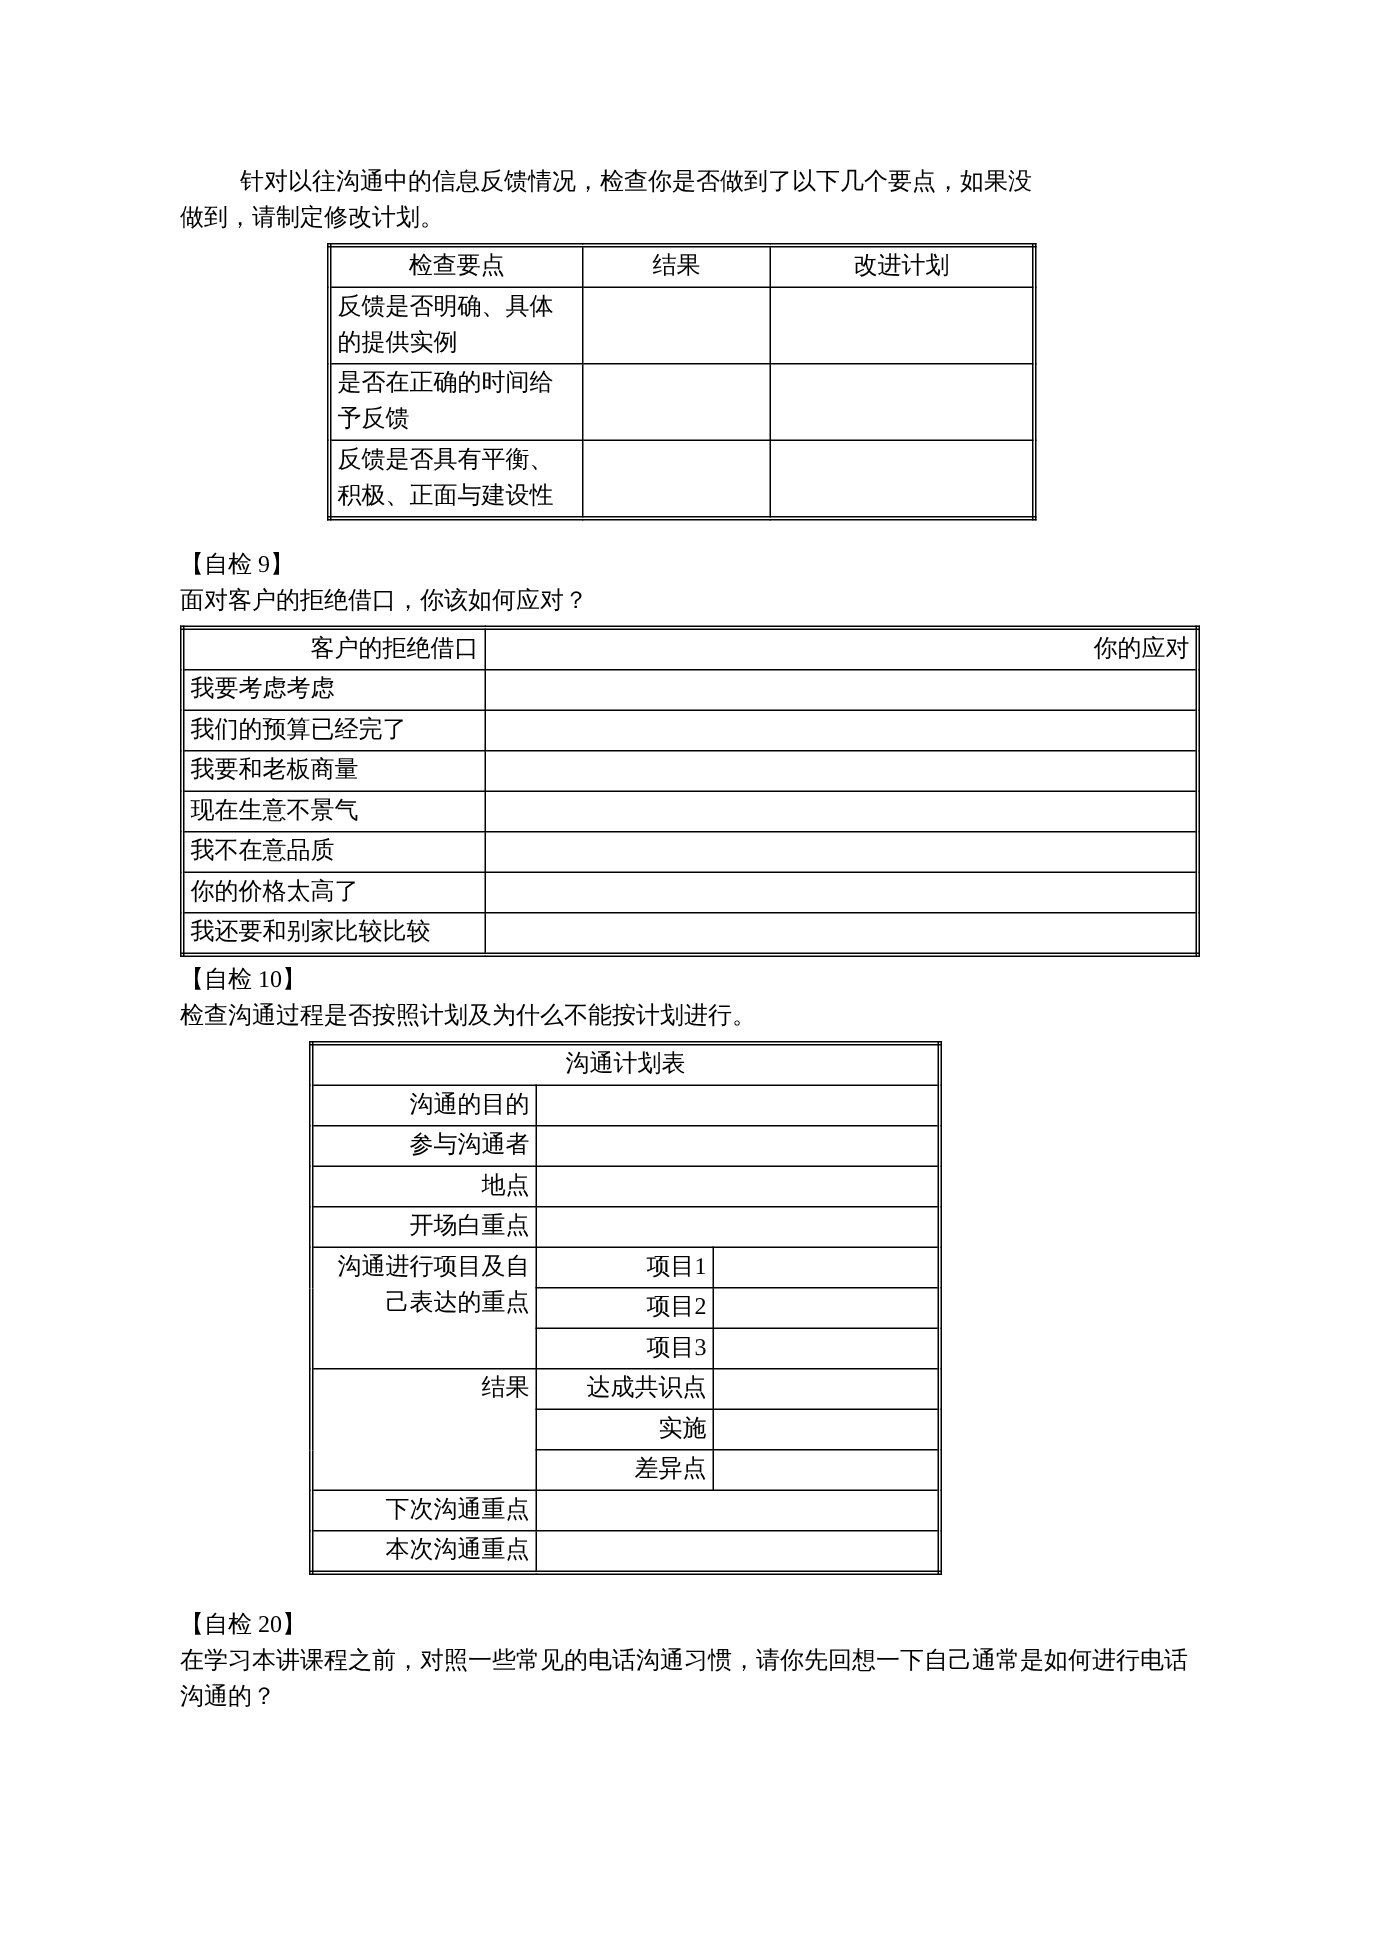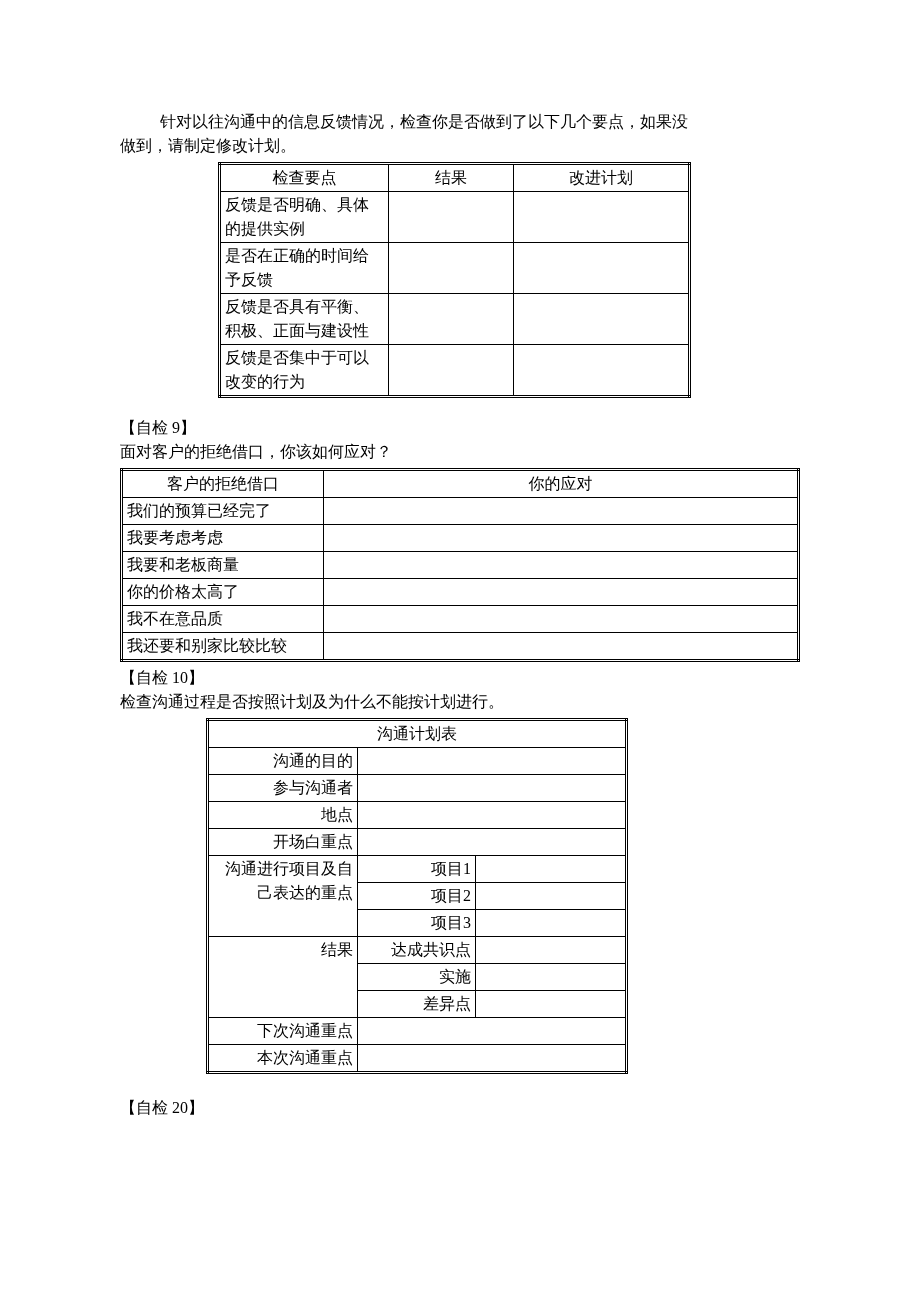--- a/index.html
+++ b/index.html
@@ -39,21 +39,21 @@
     .table1 { width: 473px; margin-left: 98px; }
     .table1 col.c1 { width: 170px; }
     .table1 col.c2 { width: 126px; }
     .table1 col.c3 { width: 177px; }
     .table1 th { text-align: center; }
     .table1 td.left { text-align: left; }
 
     
     .table2 { width: 100%; }
     .table2 col.c1 { width: 202px; }
-    .table2 th { text-align: center; }
+    .table2 th { text-align: right; }
     .table2 td.left { text-align: left; }
 
     
     .table3 { width: 422px; margin-left: 86px; }
     .table3 col.c1 { width: 150px; }
     .table3 col.c2 { width: 118px; }
     .table3 th { text-align: center; }
     .table3 td { text-align: right; }
 
     .section-heading {
@@ -99,59 +99,58 @@
     <tr>
       <td class="left">是否在正确的时间给予反馈</td>
       <td></td>
       <td></td>
     </tr>
     <tr>
       <td class="left">反馈是否具有平衡、积极、正面与建设性</td>
       <td></td>
       <td></td>
     </tr>
-    <tr>
-      <td class="left">反馈是否集中于可以改变的行为</td>
-      <td></td>
-      <td></td>
-    </tr>
   </tbody>
     </table>
 
   <div class="section-heading">【自检 9】</div>
   <div class="section-text">面对客户的拒绝借口，你该如何应对？</div>
 
   <table class="double-border table2">
     <colgroup>
         <col class="c1">
         <col>
       </colgroup>
     <tbody>
         <tr>
       <th>客户的拒绝借口</th>
       <th>你的应对</th>
     </tr>
     <tr>
+      <td class="left">我要考虑考虑</td>
+      <td></td>
+    </tr>
+    <tr>
       <td class="left">我们的预算已经完了</td>
       <td></td>
     </tr>
     <tr>
-      <td class="left">我要考虑考虑</td>
-      <td></td>
-    </tr>
-    <tr>
       <td class="left">我要和老板商量</td>
       <td></td>
     </tr>
     <tr>
+      <td class="left">现在生意不景气</td>
+      <td></td>
+    </tr>
+    <tr>
+      <td class="left">我不在意品质</td>
+      <td></td>
+    </tr>
+    <tr>
       <td class="left">你的价格太高了</td>
-      <td></td>
-    </tr>
-    <tr>
-      <td class="left">我不在意品质</td>
       <td></td>
     </tr>
     <tr>
       <td class="left">我还要和别家比较比较</td>
       <td></td>
     </tr>
   </tbody>
     </table>
 
   <div class="section-heading" style="margin-top:0">【自检 10】</div>
@@ -216,14 +215,15 @@
     <tr>
       <td>本次沟通重点</td>
       <td colspan="2"></td>
     </tr>
   </tbody>
     </table>
 
   <div class="spacer-before-11"></div>
 
   <div class="section-heading" style="margin-top:0">【自检 20】</div>
+  <div class="section-text">在学习本讲课程之前，对照一些常见的电话沟通习惯，请你先回想一下自己通常是如何进行电话沟通的？</div>
 
 </div>
 
 </body></html>

